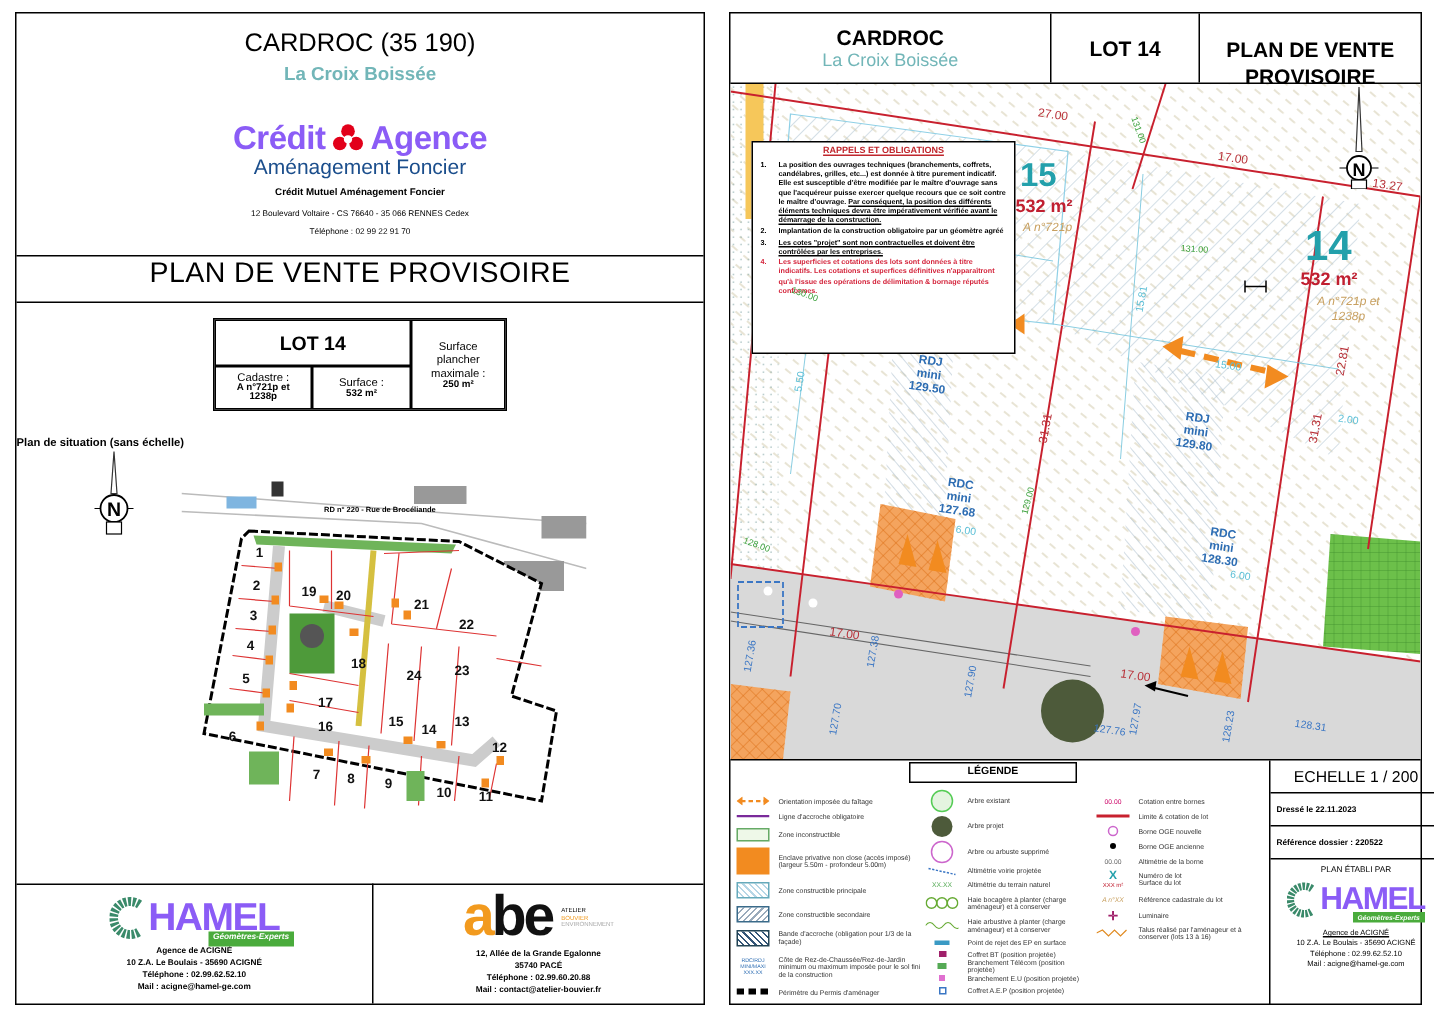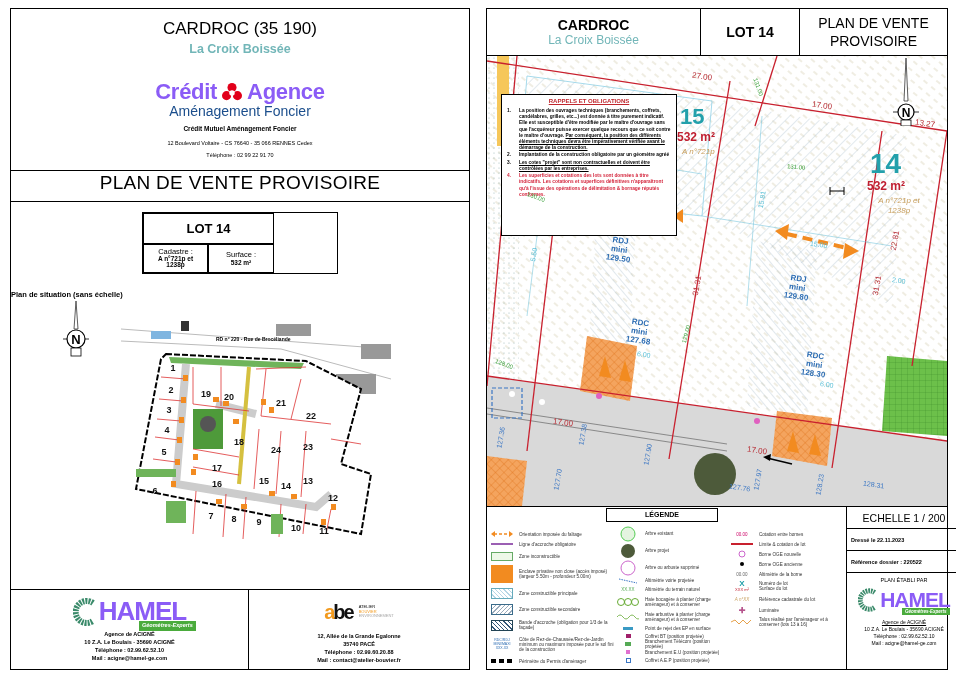--- a/index.html
+++ b/index.html
@@ -38,32 +38,32 @@
 
   .lp-footer { position: absolute; left: 0; top: 580px; width: 100%; height: 80px; }
   .lp-footer .col { position: absolute; top: 0; height: 80px; text-align: center; font-size: 5.5px; line-height: 1.45; }
   .lp-footer .c1 { left: 0; width: 238px; border-right: 1.5px solid #000; }
   .lp-footer .c2 { left: 238px; width: 220px; }
   .hamel-logo { position: relative; height: 38px; margin-top: 4px; display: flex; align-items: center; justify-content: center; gap: 2px; }
   .hamel-logo .word { font-size: 26px; font-weight: bold; color: #8b5cf6; letter-spacing: -1px; }
   .hamel-logo .c { width: 24px; height: 28px; }
   .hamel-logo .geo { position: absolute; left: 128px; top: 28px; background: #4aab3c; color: #fff; font-size: 5.5px; font-weight: bold; padding: 1px 3px; font-style: italic; }
   .abe-logo { display: flex; align-items: center; justify-content: center; gap: 6px; height: 34px; margin-top: 6px; }
-  .abe-logo .abe { font-size: 20px; font-weight: bold; color: #111; letter-spacing: -2px; }
+  .abe-logo .abe { font-size: 38px; font-weight: bold; color: #111; letter-spacing: -2px; }
   .abe-logo .abe span { color: #f29a1e; }
   .abe-logo .t { font-size: 4px; text-align: left; line-height: 1.2; }
   .abe-logo .t .o { color: #f29a1e; }
   .abe-logo .t .g { color: #a8a8a8; }
 
   
   .rp-header { position: absolute; left: 0; top: 0; width: 100%; height: 47px; border-bottom: 1.5px solid #000; }
   .rp-header .hc { position: absolute; top: 0; height: 46px; border-right: 1.5px solid #000; display: flex; flex-direction: column; align-items: center; justify-content: center; text-align: center; }
   .rp-header .h1 { left: 0; width: 214px; }
   .rp-header .h2 { left: 214px; width: 99px; font-size: 14px; font-weight: bold; }
-  .rp-header .h3 { left: 313px; width: 147px; border-right: none; font-size: 14px; font-weight: normal; line-height: 1.3; }
+  .rp-header .h3 { left: 313px; width: 147px; border-right: none; font-size: 14px; font-weight: bold; line-height: 1.3; margin-top: 10px; }
   .rp-header .city { font-size: 14px; font-weight: bold; }
   .rp-header .sub { font-size: 12px; color: #72b6b8; }
 
   .plan-map { position: absolute; left: 0; top: 47px; width: 460px; height: 450px; overflow: hidden; background: #fff; }
 
   .rappels { position: absolute; left: 14px; top: 38px; width: 176px; height: 142px; background: #fff; border: 1.5px solid #000; padding: 3px 5px; font-size: 4.8px; font-weight: bold; line-height: 1.3; }
   .rappels .rt { color: #c0262d; text-align: center; text-decoration: underline; font-size: 6px; margin-bottom: 2px; }
   .rappels ol { list-style: none; }
   .rappels li { display: flex; gap: 6px; margin-bottom: 1px; }
   .rappels li .n { width: 6px; flex-shrink: 0; }
@@ -123,20 +123,26 @@
   <div class="lot-table">
     <div class="cell lot">LOT 14</div>
     <div class="cell cad">
       <span>Cadastre :</span>
       <span class="b">A n°721p et</span>
       <span class="b">1238p</span>
     </div>
     <div class="cell surf">
       <span>Surface :</span>
       <span class="b">532 m²</span>
+    </div>
+    <div class="cell spm">
+      <span>Surface</span>
+      <span>plancher</span>
+      <span>maximale :</span>
+      <span class="b">250 m²</span>
     </div>
   </div>
 
   <div class="sit-title">Plan de situation (sans échelle)</div>
 
   <svg class="north-left" viewBox="0 0 30 70">
     <polygon points="15,2 13,30 17,30" fill="#fff" stroke="#333" stroke-width="0.8"></polygon>
     <line x1="2" y1="40" x2="28" y2="40" stroke="#000" stroke-width="0.8"></line>
     <circle cx="15" cy="40" r="9" fill="#fff" stroke="#000" stroke-width="1.2"></circle>
     <text x="15" y="45" text-anchor="middle" font-size="13" font-weight="bold" font-family="Liberation Sans, sans-serif" fill="#000">N</text>

